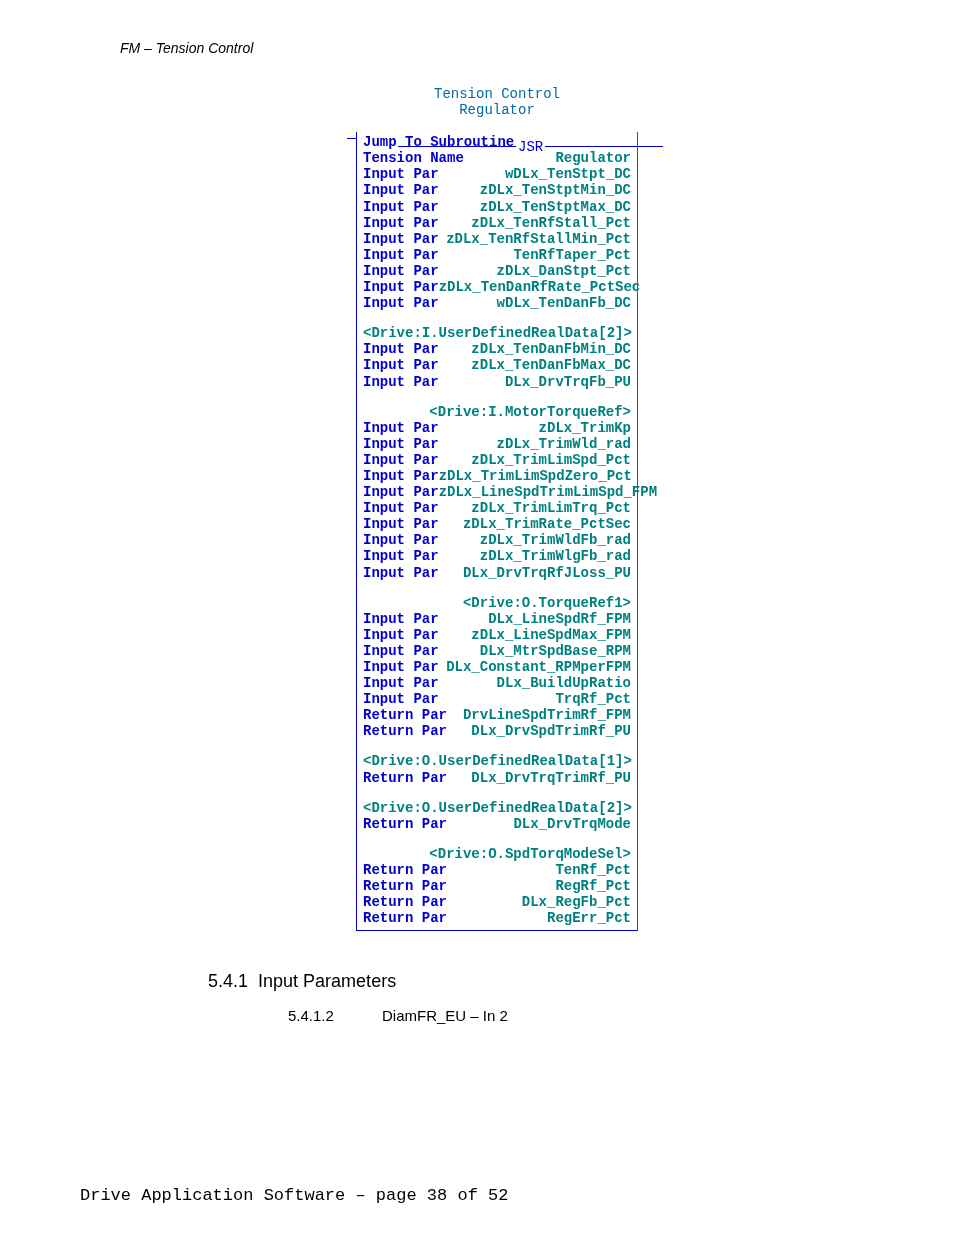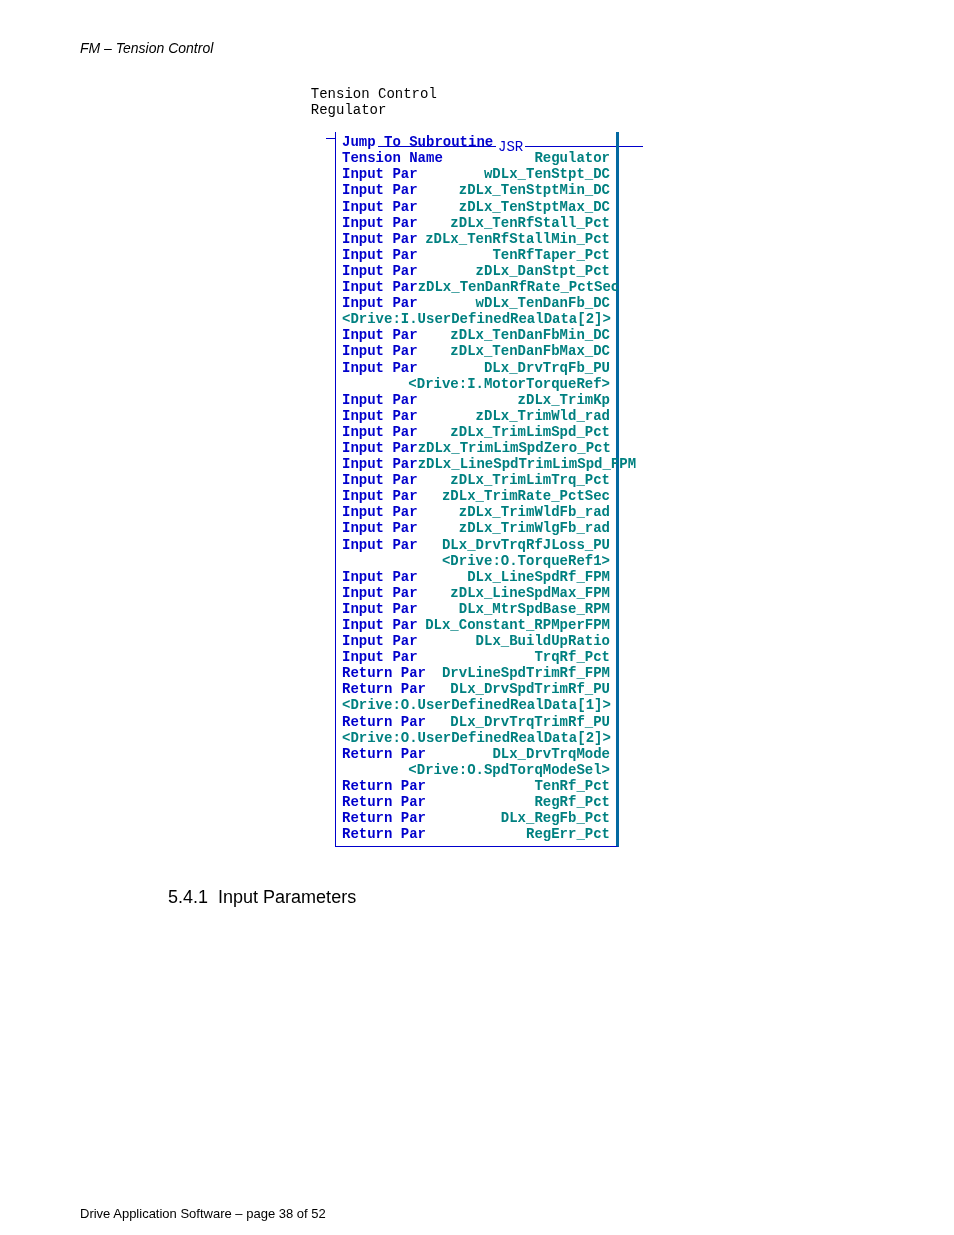--- a/index.html
+++ b/index.html
@@ -4,21 +4,21 @@
 <style>
   body {
     margin: 0;
     padding: 0;
     background: #fff;
     font-family: Arial, Helvetica, sans-serif;
     color: #000;
     width: 954px;
   }
   .page {
-    padding: 40px 80px 30px 80px;
+    padding: 40px 80px 30px 120px;
     box-sizing: border-box;
     position: relative;
     min-height: 1235px;
   }
   .header {
     font-style: italic;
     font-size: 14px;
     margin-bottom: 30px;
   }
   .diagram-wrap {
@@ -28,23 +28,23 @@
   }
   .diagram {
     font-family: "Courier New", monospace;
     font-size: 14px;
     line-height: 1.15;
     color: #0000cc;
     font-weight: bold;
     position: relative;
   }
   .diagram .title-line {
-    color: #000000;
-    font-weight: normal;
-    text-align: left;
+    color: #0369a1;
+    font-weight: normal;
+    text-align: center;
     white-space: pre;
   }
   .jsr-line {
     text-align: left;
     white-space: pre;
     position: relative;
     height: 10px;
     margin-top: 4px;
   }
   .jsr-line .line-left, .jsr-line .line-right {
@@ -54,21 +54,21 @@
     vertical-align: middle;
   }
   .jsr-label {
     color: #0000cc;
     font-weight: normal;
     vertical-align: middle;
     padding: 0 2px;
   }
   .box {
     border-left: 1px solid #0000cc;
-    border-right: 3px solid #0369a1;
+    border-right: 1px solid #0369a1;
     border-bottom: 1px solid #0000cc;
     padding: 2px 6px 4px 6px;
     width: 268px;
     margin: 0 auto;
     position: relative;
   }
   .tick-left {
     position: absolute;
     left: -10px;
     top: 6px;
@@ -84,20 +84,21 @@
   }
   .row .val {
     flex: 1;
     text-align: right;
     color: #008080;
   }
   .row .sub {
     flex: 1;
     text-align: right;
     color: #008080;
+    margin-top: 14px;
   }
   h2.sec {
     font-size: 22px;
     font-weight: normal;
     margin: 30px 0 20px 30px;
   }
   h3.subsec {
     font-size: 18px;
     font-weight: normal;
     margin: 18px 0 14px 88px;
@@ -107,23 +108,24 @@
     font-size: 15px;
     line-height: 1.35;
     margin-bottom: 14px;
   }
   .para-num {
     display: inline-block;
     width: 94px;
   }
   .footer {
     position: absolute;
-    bottom: 14px;
+    bottom: 30px;
     left: 80px;
-    font-size: 13px;
+    font-size: 17px;
+    font-family: Liberation Mono, monospace;
   }
 </style>
 </head>
 <body>
 
 <div class="page">
   <div class="header">FM – Tension Control</div>
 
   <div class="diagram-wrap">
     <div class="diagram">
@@ -184,17 +186,18 @@
 
 
   <h3 class="subsec">
     <span>5.4.1</span>&nbsp;&nbsp;<span>Input Parameters</span>
   </h3>
 
   <div id="params-container">
       <div class="para-block">
       </div>
       <div class="para-block">
+        <div><span class="para-num">5.4.1.2</span><span>DiamFR_EU – In 2</span></div>
       </div>
     </div>
 
   <div class="footer">Drive Application Software – page 38 of 52</div>
 </div>
 
 </body></html>

